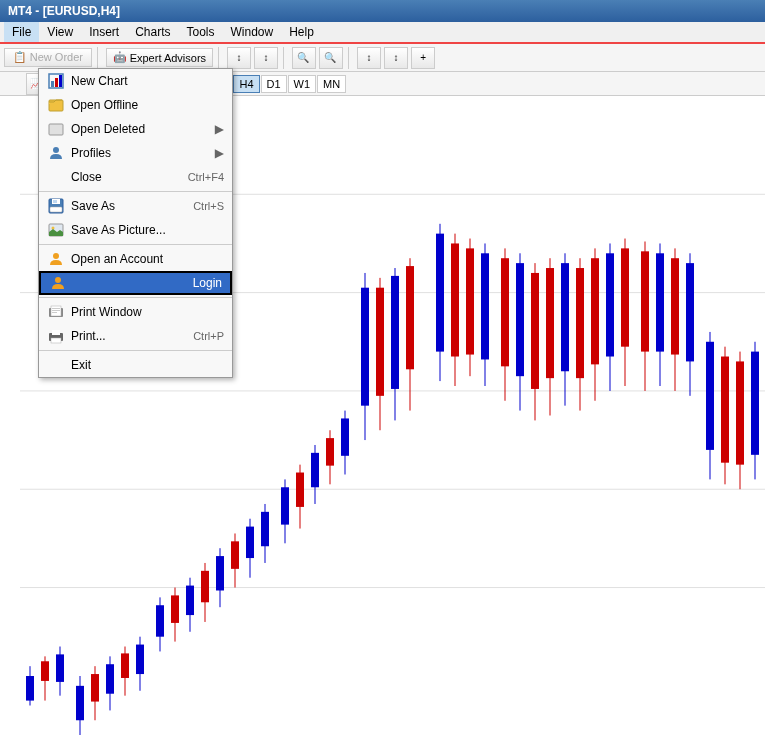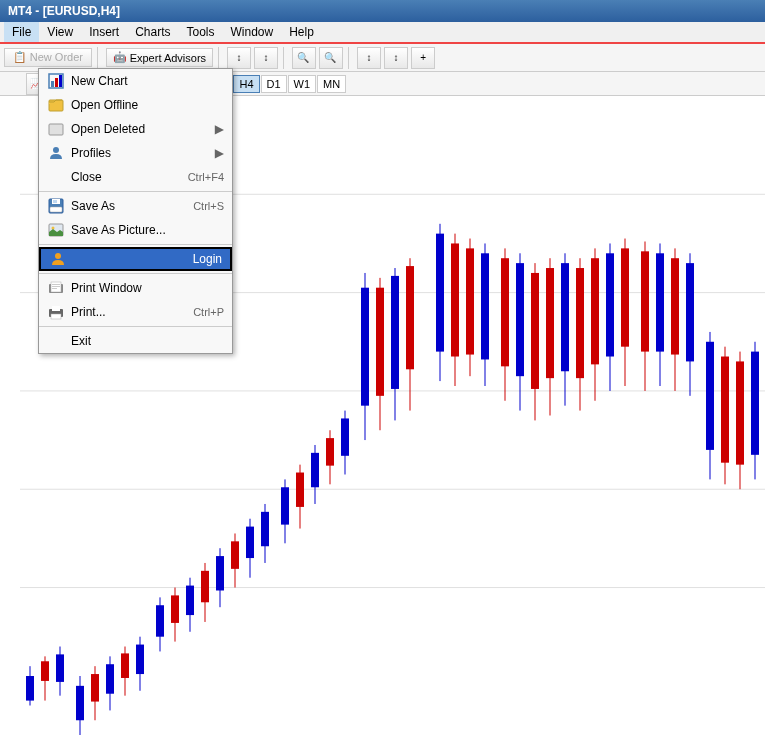--- a/index.html
+++ b/index.html
@@ -497,20 +497,29 @@
           <rect x="1" y="2" width="14" height="12" rx="1" fill="#e0e8f0" stroke="#999" stroke-width="1"></rect>
           <circle cx="5" cy="6" r="1.5" fill="#f0c040"></circle>
           <path d="M1 10 L5 7 L9 10 L12 8 L15 10 L15 14 L1 14Z" fill="#4a9040"></path>
         </svg>
     </span>
     <span class="item-label">Save As Picture...</span>
   </div>
 
   <div class="dropdown-separator"></div>
 
+  <div class="dropdown-item">
+    <span class="item-icon">
+      <svg width="16" height="16" viewBox="0 0 16 16">
+          <circle cx="8" cy="5" r="3" fill="#f0a020"></circle>
+          <path d="M2 14 Q2 9 8 9 Q14 9 14 14" fill="#f0a020"></path>
+        </svg>
+    </span>
+    <span class="item-label">Open an Account</span>
+  </div>
 
   <div class="dropdown-item login-box" style="background:#316ac5;color:white;">
     <span class="item-icon">
       <svg width="16" height="16" viewBox="0 0 16 16">
           <circle cx="8" cy="5" r="3" fill="#f0a020"></circle>
           <path d="M2 14 Q2 9 8 9 Q14 9 14 14" fill="#f0a020"></path>
         </svg>
     </span>
     <span class="item-label" style="color:white;text-align:right;">Login</span>
   </div>

